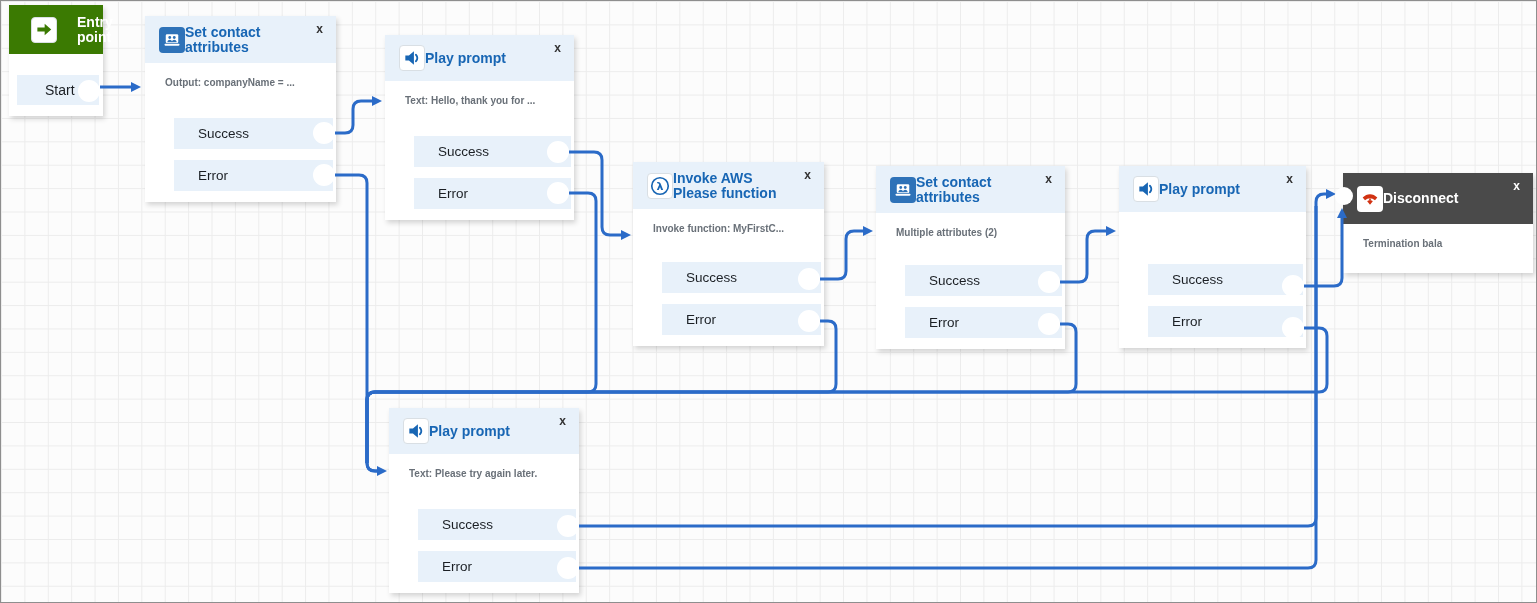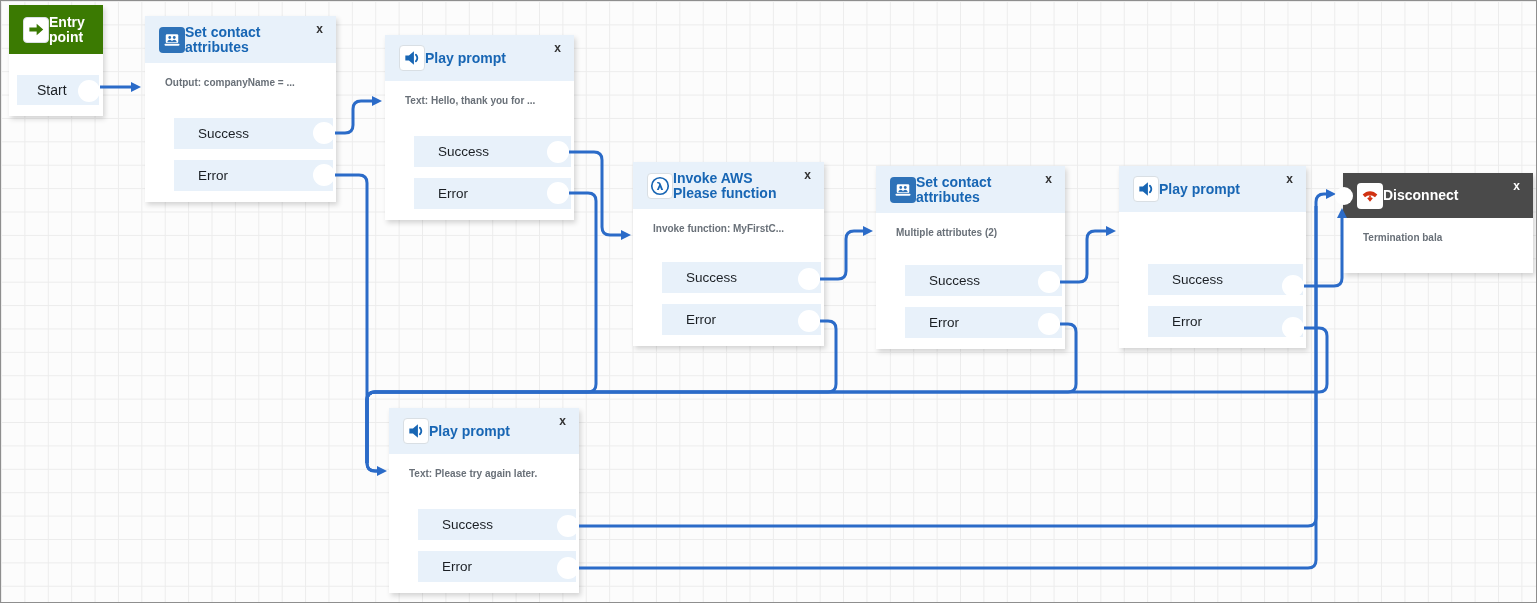--- a/index.html
+++ b/index.html
@@ -56,26 +56,26 @@
     background: #e8f1fa;
     display: flex; align-items: center; padding-left: 24px;
     font-size: 13.5px; color: #1b1f24;
   }
   .row.success { bottom: 53px; }
   .row.error   { bottom: 11px; }
 
   
   .entry-hdr {
     background: #3b7a02; height: 49px;
-    display: flex; align-items: center; gap: 0; padding: 0 14px;
+    display: flex; align-items: center; gap: 20px; padding: 0 22px;
   }
   .entry-ttl { color: #fff; font-weight: bold; font-size: 14px; line-height: 15px; max-width: 50px; }
   .start-row {
     position: absolute; left: 8px; right: 4px; bottom: 11px; height: 30px;
-    background: #e8f1fa; display: flex; align-items: center; padding-left: 20px;
+    background: #e8f1fa; display: flex; align-items: center; padding-left: 28px;
     font-size: 14px; color: #1b1f24;
   }
 
   svg.wires { position: absolute; left: 0; top: 0; pointer-events: none; }
   .wire { stroke: #2b6bc8; stroke-width: 3; fill: none; }
   .port { fill: #ffffff; }
 </style>
 </head>
 <body>
 
@@ -216,21 +216,21 @@
     <div class="desc">Text: Please try again later.</div>
     <div class="row success">
         <span>Success</span>
       </div>
     <div class="row error">
         <span>Error</span>
       </div>
   </div>
 
   <div class="block" style="left:1342px;top:172px;width:190px;height:100px;">
-    <div class="hdr dark" style="height:45px;text-align:center;">
+    <div class="hdr dark" style="height:51px;text-align:center;">
       <span class="ibox white" style="border:none;">
         <svg width="20" height="20" viewBox="0 0 24 24">
             <path d="M3.2 10.2c5.2-5.4 12.4-5.4 17.6 0l-2.8 3.2c-3.6-3.2-8.4-3.2-12 0z" fill="#d13212"></path>
             <path d="M12 11.5v4.8M9.4 14l2.6 3.2L14.6 14" stroke="#d13212" stroke-width="2" fill="none"></path>
           </svg>
       </span>
       <span class="ttl">Disconnect</span>
       <span class="close">x</span>
     </div>
     <div class="desc">Termination bala</div>

